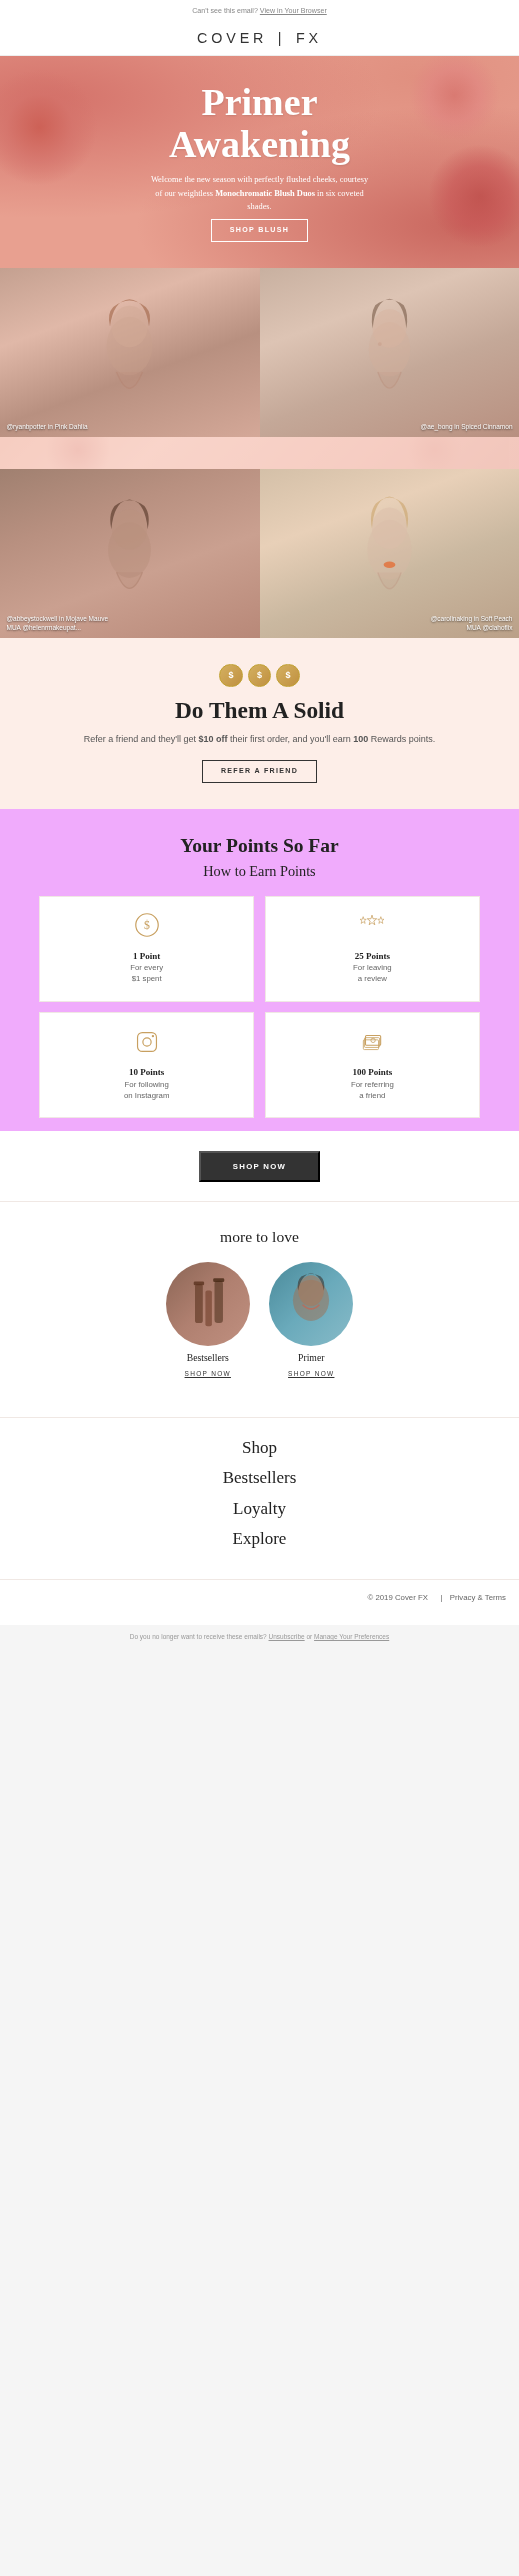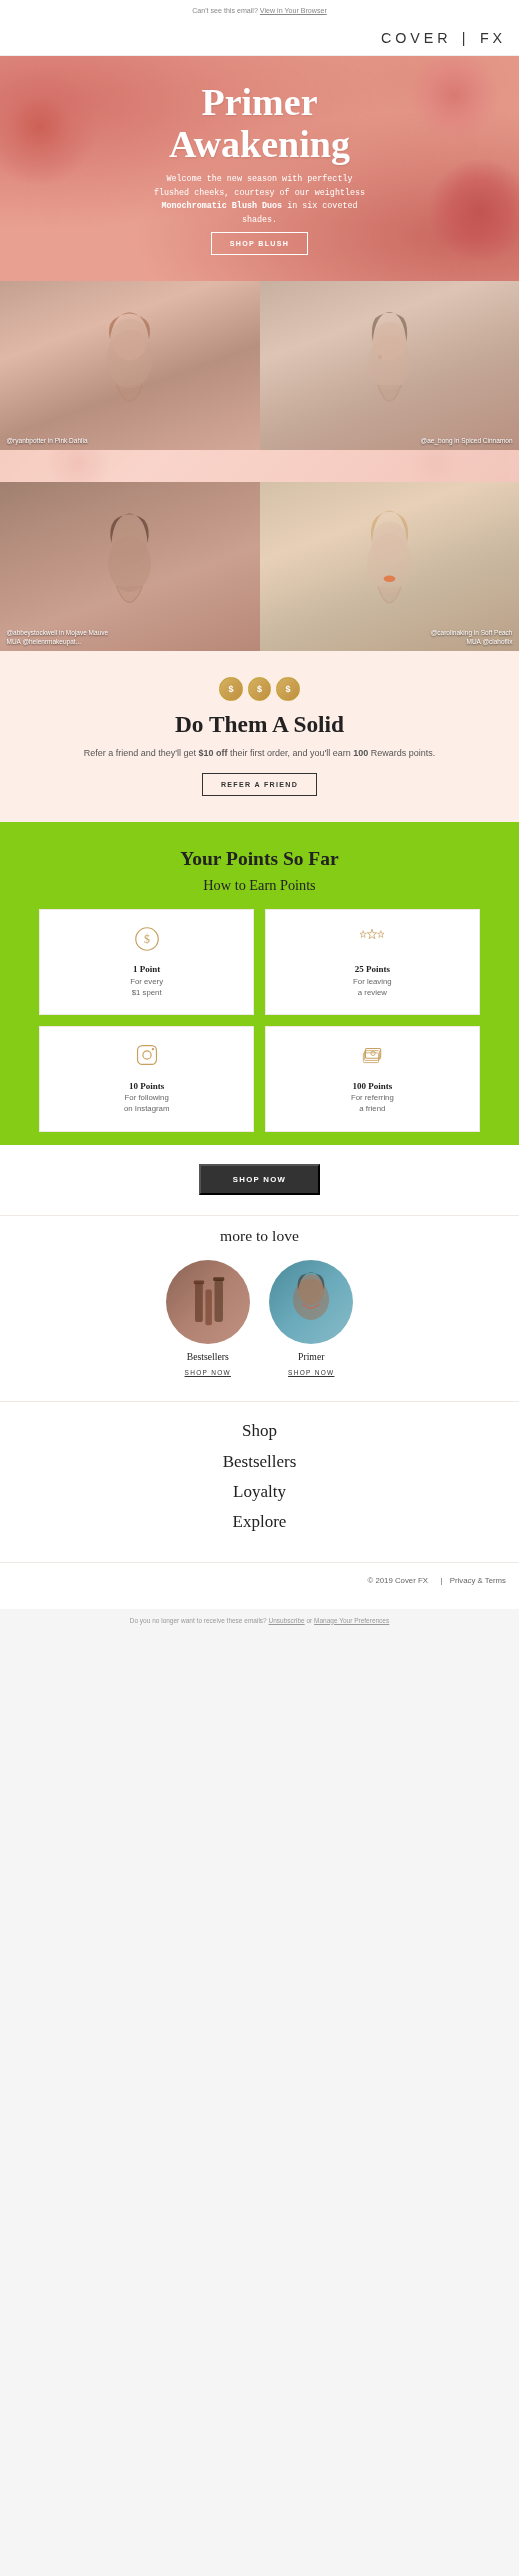--- a/index.html
+++ b/index.html
@@ -20,21 +20,21 @@
       padding: 6.5px 13px;
       font-size: 7.1px;
       color: #888;
       font-family: Arial, sans-serif;
       background: #fff;
     }
     .top-bar a { color: #888; text-decoration: underline; }
 
     
     .logo-section {
-      text-align: right;
+      text-align: center;
       padding: 9px 13px;
       background: #fff;
       border-bottom: 0.6px solid #eee;
     }
     .logo-text {
       font-size: 14.3px;
       letter-spacing: 3.9px;
       font-family: Arial, sans-serif;
       font-weight: 300;
       color: #333;
@@ -102,21 +102,21 @@
     }
     .hero-title {
       font-family: Georgia, serif;
       font-size: 38px;
       color: #fff;
       font-weight: bold;
       line-height: 1.1;
       text-shadow: 0.6px 0.6px 1.9px rgba(0,0,0,0.1);
     }
     .hero-subtitle {
-      font-family: Liberation Mono, monospace;
+      font-family: Liberation Serif, serif;
       font-size: 8.4px;
       color: #fff;
       margin-top: 7.8px;
       line-height: 1.6;
       max-width: 221px;
       margin-left: auto;
       margin-right: auto;
     }
     .hero-subtitle strong { font-weight: bold; }
     .hero-btn {
@@ -164,21 +164,21 @@
       font-size: 7.1px;
       letter-spacing: 1.3px;
       text-transform: uppercase;
       background: transparent;
       cursor: pointer;
       font-weight: bold;
     }
 
     
     .points-section {
-      background: #84cc16;
+      background: #f0abfc;
       text-align: center;
       padding: 26px 26px 13px;
     }
     .section-title {
       font-family: Georgia, serif;
       font-size: 19.5px;
       color: #222;
       font-weight: bold;
       margin-bottom: 6.5px;
     }
@@ -241,21 +241,21 @@
       letter-spacing: 1.3px;
       text-transform: uppercase;
       cursor: pointer;
       font-weight: bold;
     }
 
     
     .more-love-section {
       background: #fff;
       text-align: center;
-      padding: 11px 13px;
+      padding: 26px 13px;
       border-top: 0.6px solid #f0e8e4;
     }
     .more-love-title {
       font-family: Georgia, serif;
       font-size: 15.6px;
       color: #222;
       margin-bottom: 15.6px;
     }
     .product-grid {
       display: flex;

